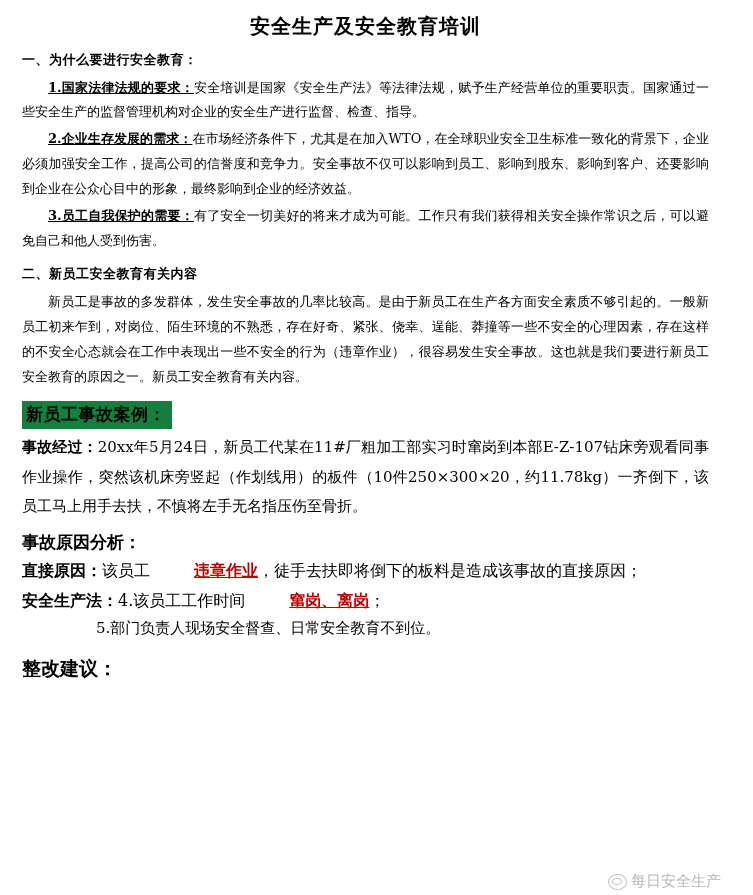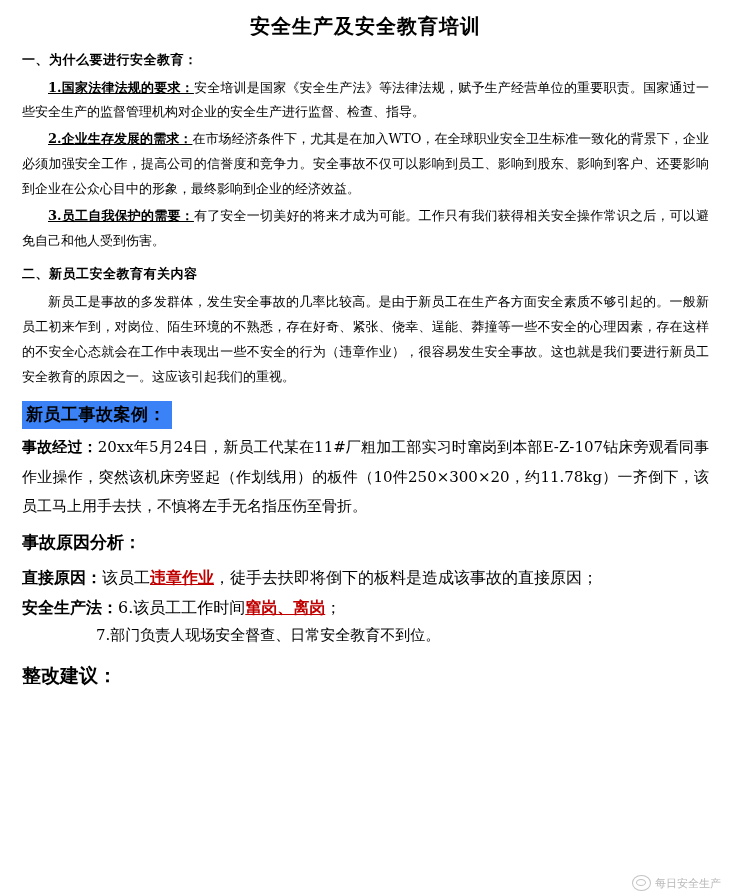--- a/index.html
+++ b/index.html
@@ -44,73 +44,74 @@
     text-justify: inter-ideograph;
     margin: 0 0 2px 0;
     text-indent: 2em;
   }
   .lead {
     font-weight: bold;
     text-decoration: underline;
   }
   .section-highlight {
     display: inline-block;
-    background: #3b82f6;
+    background: #15803d;
     font-size: 17px;
     font-weight: bold;
     padding: 2px 6px 3px 4px;
     margin: 10px 0 4px 0;
     letter-spacing: 0.5px;
   }
   .case-para {
     font-size: 15px;
     line-height: 1.95;
     text-align: justify;
     text-justify: inter-ideograph;
     margin: 0;
     text-indent: 0;
   }
   .bold {
     font-weight: bold;
   }
   .cause-title {
     font-size: 17px;
     font-weight: bold;
-    margin: 10px 0 9px 0;
+    margin: 10px 0 2px 0;
   }
   .cause-line {
     font-size: 16px;
     line-height: 1.85;
     margin: 0;
   }
   .cause-label {
     font-weight: bold;
     margin-top: 32px;
   }
   .red-underline {
     color: #c00000;
     font-weight: bold;
     text-decoration: underline;
+    margin-left: 44px;
   }
   .sub-line-2 {
     font-size: 15px;
     line-height: 1.8;
     margin: 0;
     padding-left: 74px;
   }
   .advice-title {
     font-size: 19px;
     font-weight: bold;
     margin: 14px 0 2px 0;
   }
   .watermark {
     position: absolute;
     right: 10px;
     bottom: 4px;
-    font-size: 11px;
+    font-size: 15px;
     color: #b9b9b9;
     font-family: "DejaVu Sans", "Liberation Sans", sans-serif;
     display: flex;
     align-items: center;
     gap: 4px;
   }
   .wechat-logo {
     display: inline-block;
     width: 17px;
     height: 14px;
@@ -146,40 +147,40 @@
     <span class="lead">2.企业生存发展的需求：</span><span>在市场经济条件下，尤其是在加入WTO，在全球职业安全卫生标准一致化的背景下，企业必须加强安全工作，提高公司的信誉度和竞争力。安全事故不仅可以影响到员工、影响到股东、影响到客户、还要影响到企业在公众心目中的形象，最终影响到企业的经济效益。</span>
   </p>
 
   <p class="para">
     <span class="lead">3.员工自我保护的需要：</span><span>有了安全一切美好的将来才成为可能。工作只有我们获得相关安全操作常识之后，可以避免自己和他人受到伤害。</span>
   </p>
 
   <div class="h1">二、新员工安全教育有关内容</div>
 
   <p class="para">
-    <span>新员工是事故的多发群体，发生安全事故的几率比较高。是由于新员工在生产各方面安全素质不够引起的。一般新员工初来乍到，对岗位、陌生环境的不熟悉，存在好奇、紧张、侥幸、逞能、莽撞等一些不安全的心理因素，存在这样的不安全心态就会在工作中表现出一些不安全的行为（违章作业），很容易发生安全事故。这也就是我们要进行新员工安全教育的原因之一。这应该引起我们的重视。</span>
+    <span>新员工是事故的多发群体，发生安全事故的几率比较高。是由于新员工在生产各方面安全素质不够引起的。一般新员工初来乍到，对岗位、陌生环境的不熟悉，存在好奇、紧张、侥幸、逞能、莽撞等一些不安全的心理因素，存在这样的不安全心态就会在工作中表现出一些不安全的行为（违章作业），很容易发生安全事故。这也就是我们要进行新员工安全教育的原因之一。新员工安全教育有关内容。</span>
   </p>
 
   <div class="section-highlight">新员工事故案例：</div>
 
   <p class="case-para">
     <span class="bold">事故经过：</span><span>20xx年5月24日，新员工代某在11#厂粗加工部实习时窜岗到本部E-Z-107钻床旁观看同事作业操作，突然该机床旁竖起（作划线用）的板件（10件250×300×20，约11.78kg）一齐倒下，该员工马上用手去扶，不慎将左手无名指压伤至骨折。</span>
   </p>
 
   <div class="cause-title">事故原因分析：</div>
 
   <p class="cause-line">
     <span class="cause-label">直接原因：</span><span>该员工</span><span class="red-underline">违章作业</span><span>，徒手去扶即将倒下的板料是造成该事故的直接原因；</span>
   </p>
 
   <p class="cause-line">
-    <span class="cause-label">安全生产法：</span><span>6.该员工工作时间</span><span class="red-underline">窜岗、离岗</span><span>；</span>
+    <span class="cause-label">安全生产法：</span><span>4.该员工工作时间</span><span class="red-underline">窜岗、离岗</span><span>；</span>
   </p>
 
-  <p class="sub-line-2">7.部门负责人现场安全督查、日常安全教育不到位。</p>
+  <p class="sub-line-2">5.部门负责人现场安全督查、日常安全教育不到位。</p>
 
   <div class="advice-title">整改建议：</div>
 
   <div class="watermark">
     <span class="wechat-logo"></span>
     <span>每日安全生产</span>
   </div>
 
 </div>
 

